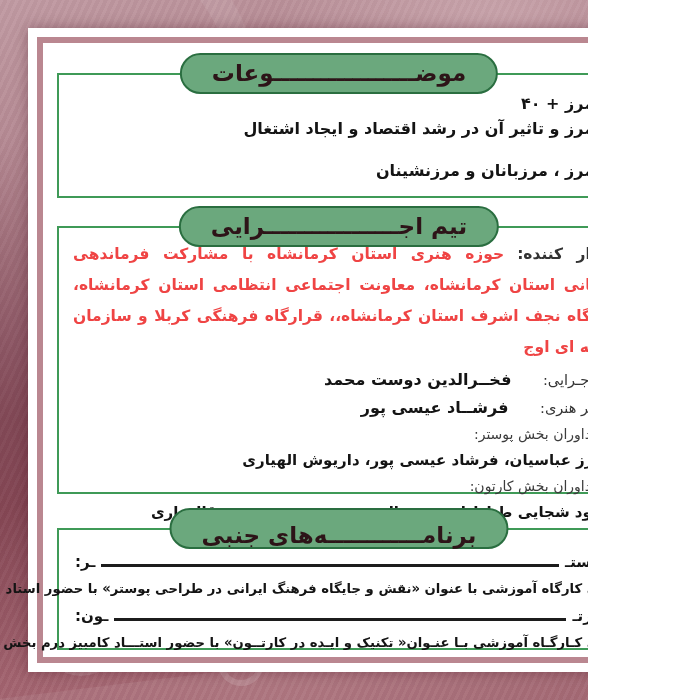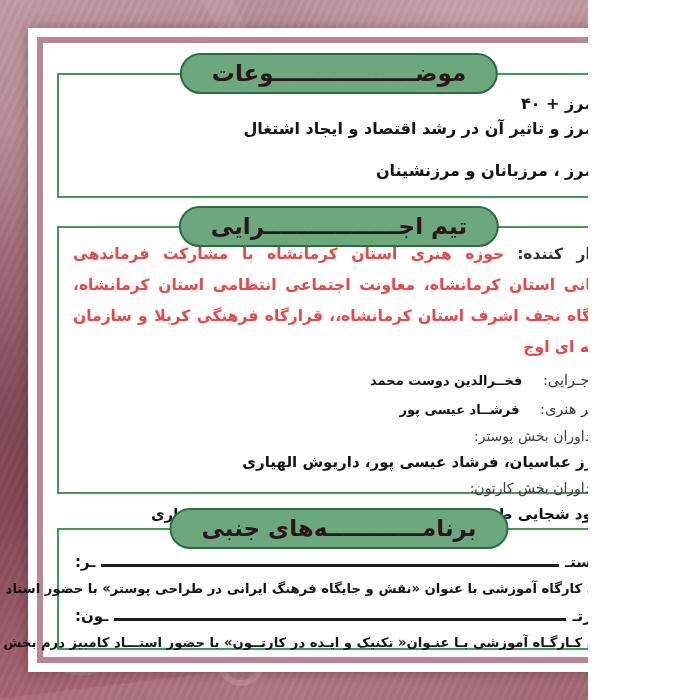--- a/index.html
+++ b/index.html
@@ -47,34 +47,34 @@
   
   .pill {
     position:absolute; left:339px; transform:translateX(-50%); z-index:2;
     height:41px; width:max-content; padding:0 30px;
     display:flex; align-items:center; justify-content:center;
     background:#6ba87d; border:2px solid #2a6e40; border-radius:21px;
     color:#2d1418; font-weight:bold; font-size:23px; line-height:1; white-space:nowrap;
   }
   .p1 { top:53px; }
   .p2 { top:206px; }
-  .p3 { top:508px; }
+  .p3 { top:508px;align-items:flex-end; }
 
   
   .topics { position:absolute; inset:0; padding:16px 24px 0 10px; direction:rtl; list-style:none; }
   .topics li { display:flex; direction:rtl; align-items:center; column-gap:10px; line-height:25px; font-size:16px; font-weight:bold; color:#141414; }
   .dot { font-size:17px; color:#111; line-height:1; }
 
   
   .team-content { position:absolute; inset:0; padding:11px 14px 0 14px; direction:rtl; color:#1a1a1a; }
   .org { font-size:15.5px; line-height:31px; text-align:justify; color:#222; }
   .org .lbl { font-weight:bold; color:#333; }
   .org b { font-weight:bold; color:#ef4444; }
   .role-row { line-height:28px; font-size:14.5px; color:#333; }
-  .role-row .nm { font-weight:bold; color:#141414; margin-right:16px; font-size:13px; }
+  .role-row .nm { font-weight:bold; color:#141414; margin-right:27px; font-size:16px; }
   .jury-lbl { line-height:25px; font-size:14px; color:#3c3c3c; }
   .jury-names { line-height:27px; font-size:15px; font-weight:bold; color:#141414; }
   .org { margin-bottom:3px; }
 
   
   .prog-content { position:absolute; inset:0; padding:20px 16px 0 16px; direction:rtl; }
   .prog-head { display:flex; direction:rtl; align-items:baseline; column-gap:6px; line-height:24px; font-size:15px; font-weight:bold; color:#141414; }
   .prog-head .rule { flex:1; height:3px; background:#1c1c1c; align-self:flex-end; margin-bottom:7px; }
   .prog-body {
     direction:rtl; text-align:center; white-space:nowrap;

